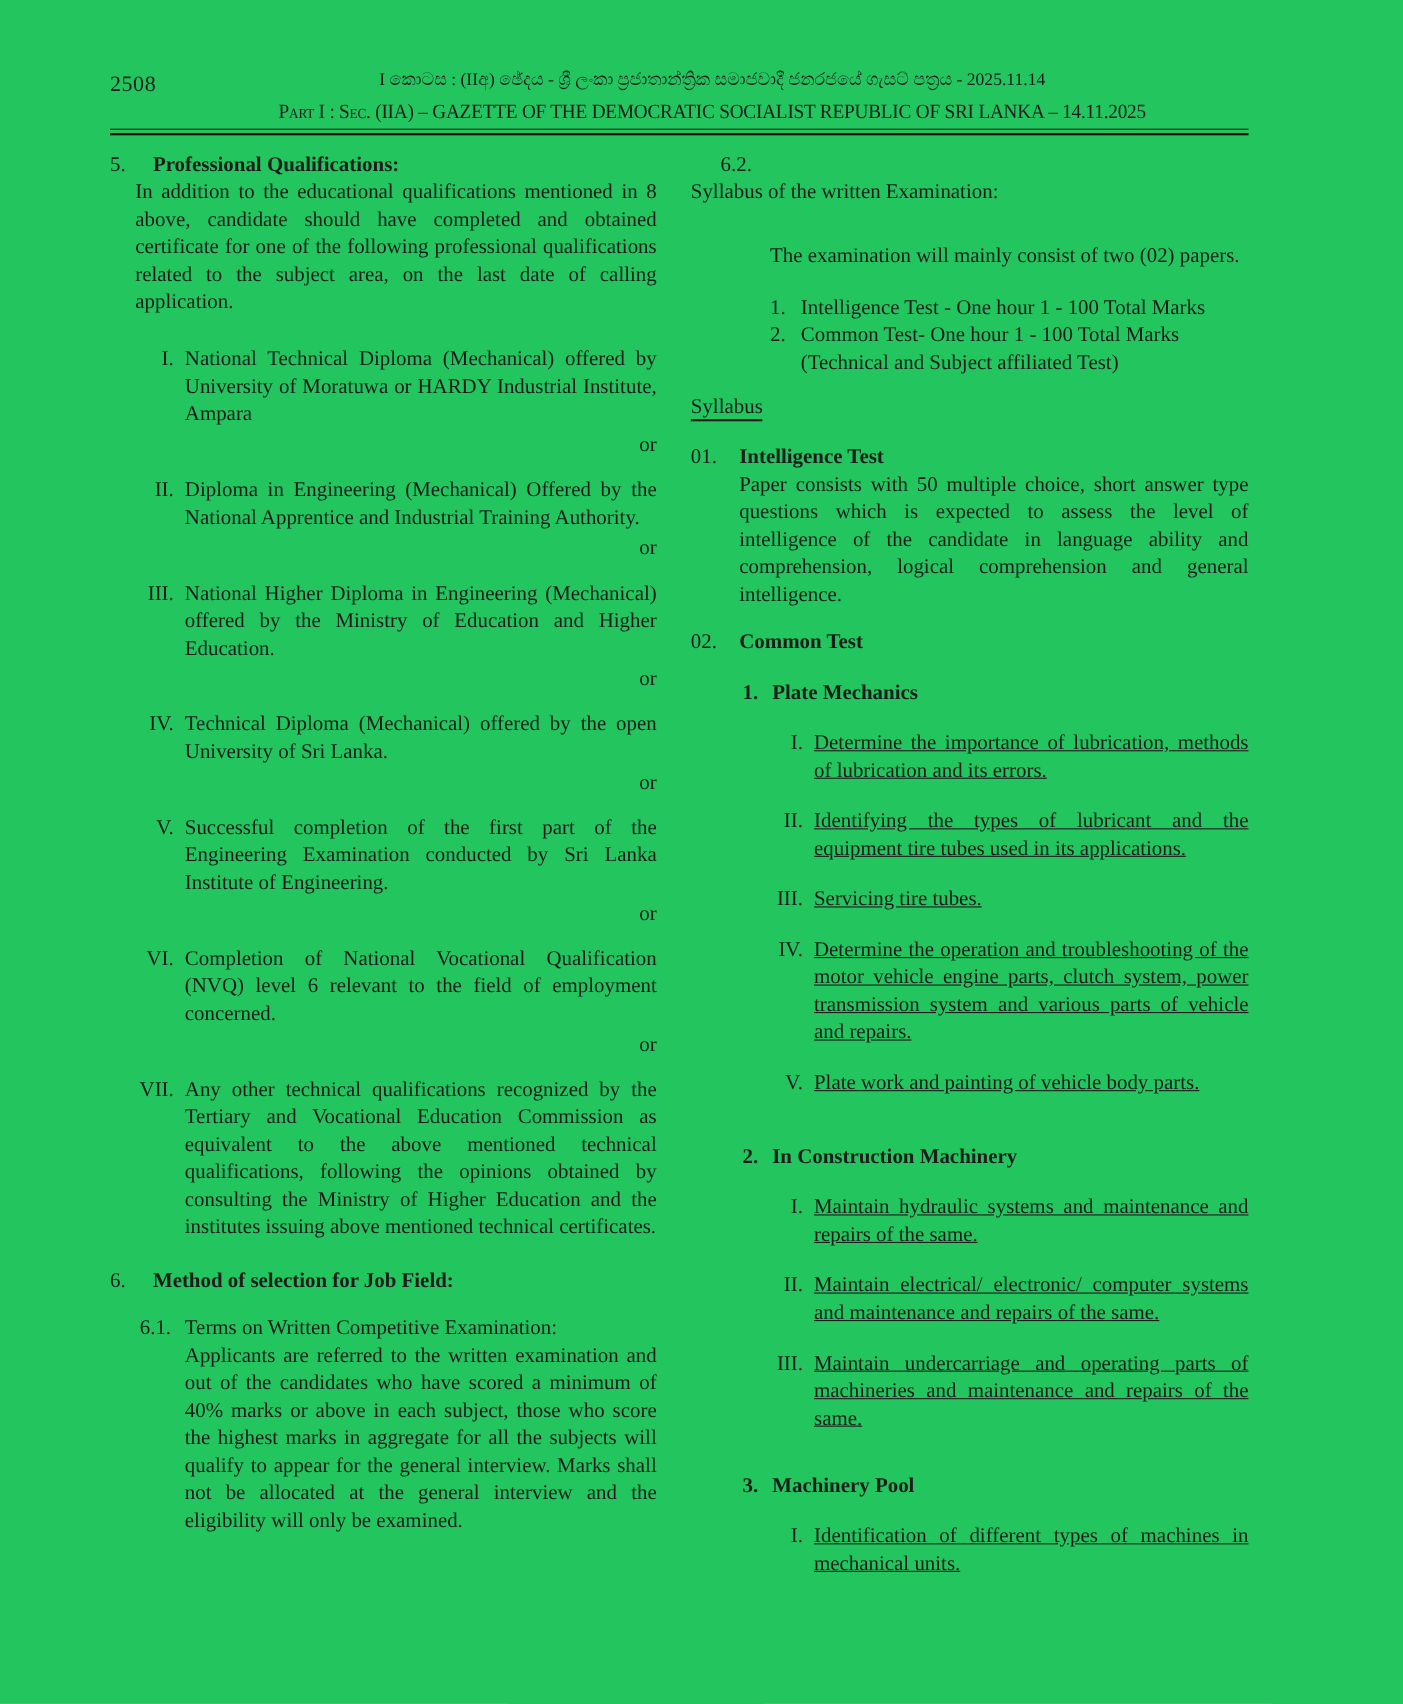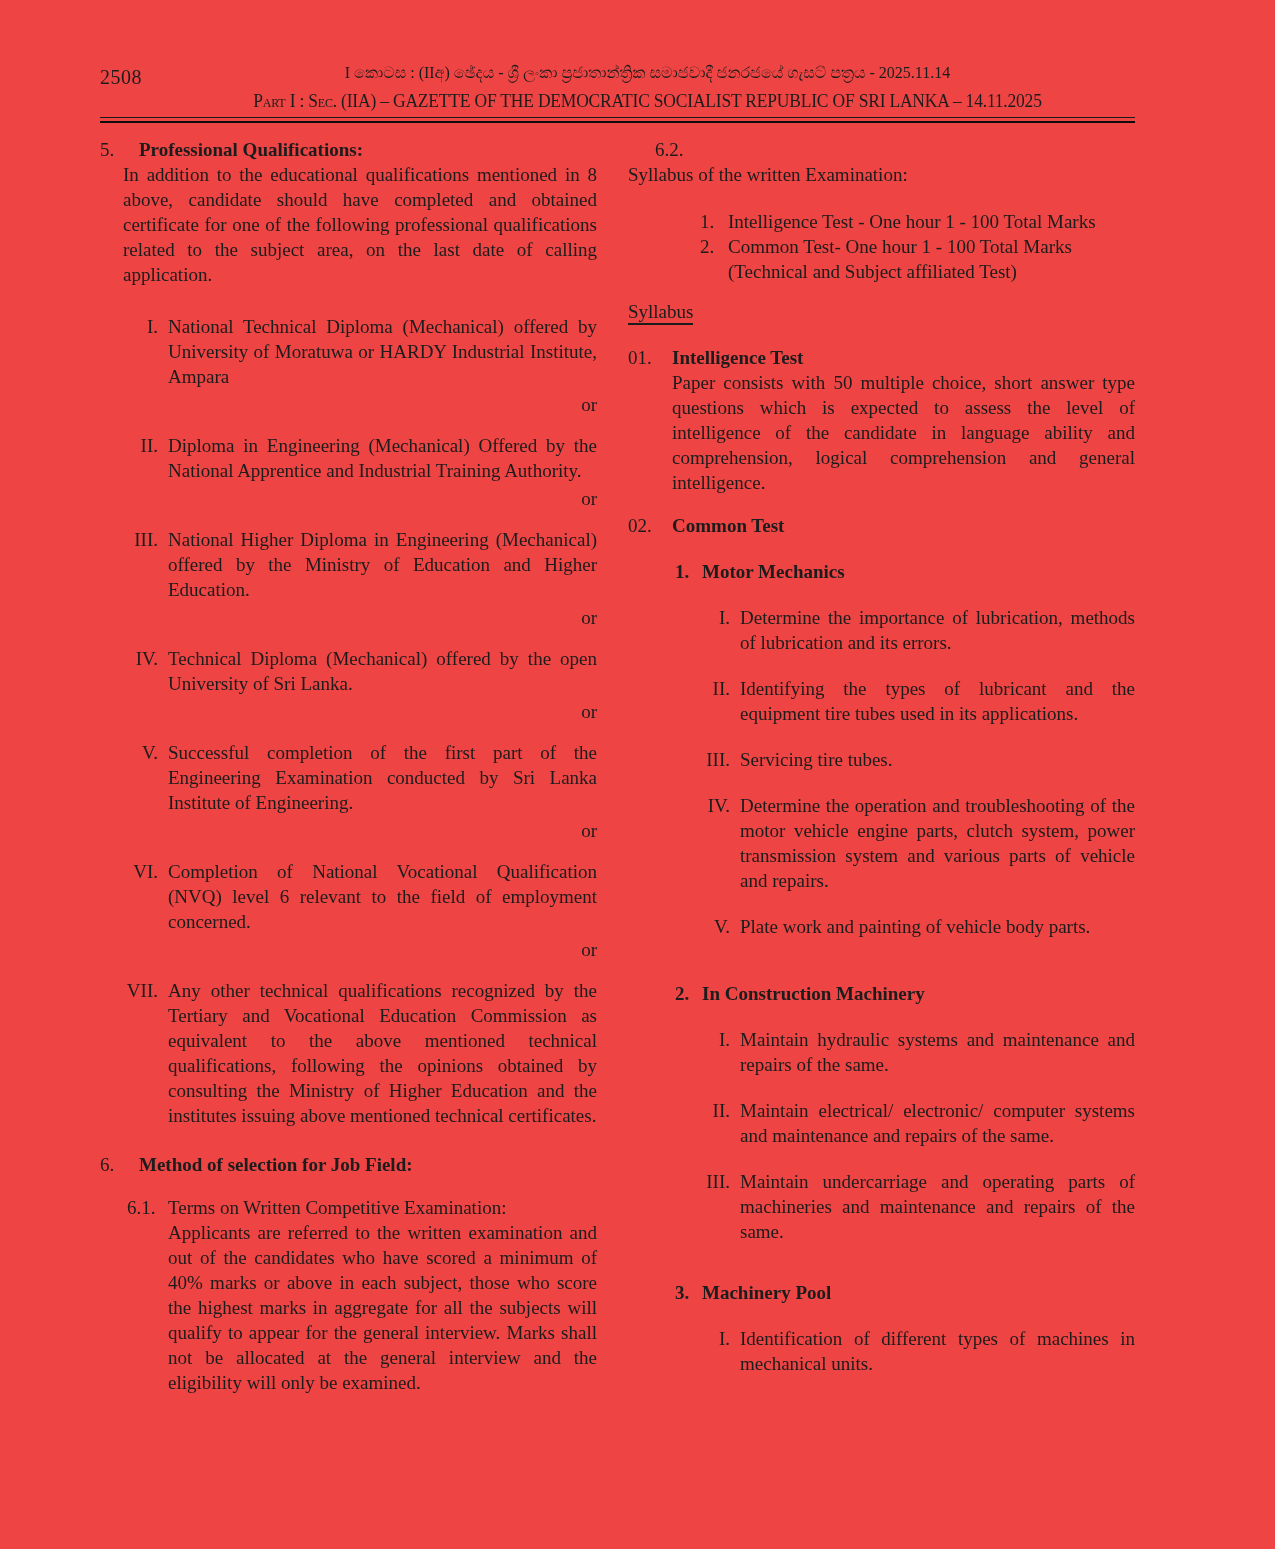--- a/index.html
+++ b/index.html
@@ -1,20 +1,20 @@
 <!DOCTYPE html>
 <html><head>
 <meta charset="utf-8">
 <style>
   html,body { margin:0; padding:0; background:#e8e8e8; }
   .page {
     position:relative;
     width:1275px; height:1549px;
     margin:0 auto;
-    background:#ef4444;
+    background:#22c55e;
     font-family:"Liberation Serif", serif;
     color:#1c1c1c;
     overflow:hidden;
   }
   .content { padding:56px 140px 0 100px; }
 
   
   .header { position:relative; }
   .page-number {
     position:absolute; left:0; top:10px;
@@ -74,21 +74,21 @@
   .test { display:flex; margin-top:21px; }
   .test .tn { flex:none; width:44px; }
   .test .tb { flex:1; }
   .test.t02 { margin-top:18px; }
   .ct-head { display:flex; font-weight:bold; margin-top:21px; }
   .ct-head .cn { flex:none; margin-left:47px; width:27px; }
   .ct-head.gap2 { margin-top:42px; }
   .ct-head.gap3 { margin-top:36px; }
   .citem { display:flex; margin-top:21px; }
   .citem .rn { flex:none; width:102px; text-align:right; }
-  .citem .rt { flex:1; margin-left:10px; text-align:justify; }
+  .citem .rt { flex:1; margin-left:10px; text-align:justify;text-decoration:underline; }
 </style>
 </head>
 <body>
 
 <div class="page">
   <div class="content">
 
     <div class="header">
       <div class="page-number">2508</div>
       <div class="h-sinhala">I කොටස : (IIඅ) ඡේදය - ශ්‍රී ලංකා ප්‍රජාතාන්ත්‍රික සමාජවාදී ජනරජයේ ගැසට් පත්‍රය - 2025.11.14</div>
@@ -162,20 +162,21 @@
 
       </div>
 
       <div class="col right">
 
         <div class="sub62">
           <span class="n">6.2.</span>
           <div class="t">Syllabus of the written Examination:</div>
         </div>
 
+        <p class="p62 just">The examination will mainly consist of two (02) papers.</p>
 
         <div class="papers">
           <div class="paper">
             <span class="pn">1.</span>
             <div class="pt">Intelligence Test - One hour 1 - 100 Total Marks</div>
           </div>
           <div class="paper">
             <span class="pn">2.</span>
             <div class="pt">
               <div>Common Test- One hour 1 - 100 Total Marks</div>
@@ -196,21 +197,21 @@
 
         <div class="test t02">
           <span class="tn">02.</span>
           <div class="tb">
             <div class="bold">Common Test</div>
           </div>
         </div>
 
         <div class="ct-head">
           <span class="cn">1.</span>
-          <span>Motor Mechanics</span>
+          <span>Plate Mechanics</span>
         </div>
         <div class="citem">
           <span class="rn">I.</span>
           <div class="rt">Determine the importance of lubrication, methods of lubrication and its errors.</div>
         </div>
         <div class="citem">
           <span class="rn">II.</span>
           <div class="rt">Identifying the types of lubricant and the equipment tire tubes used in its applications.</div>
         </div>
         <div class="citem">

